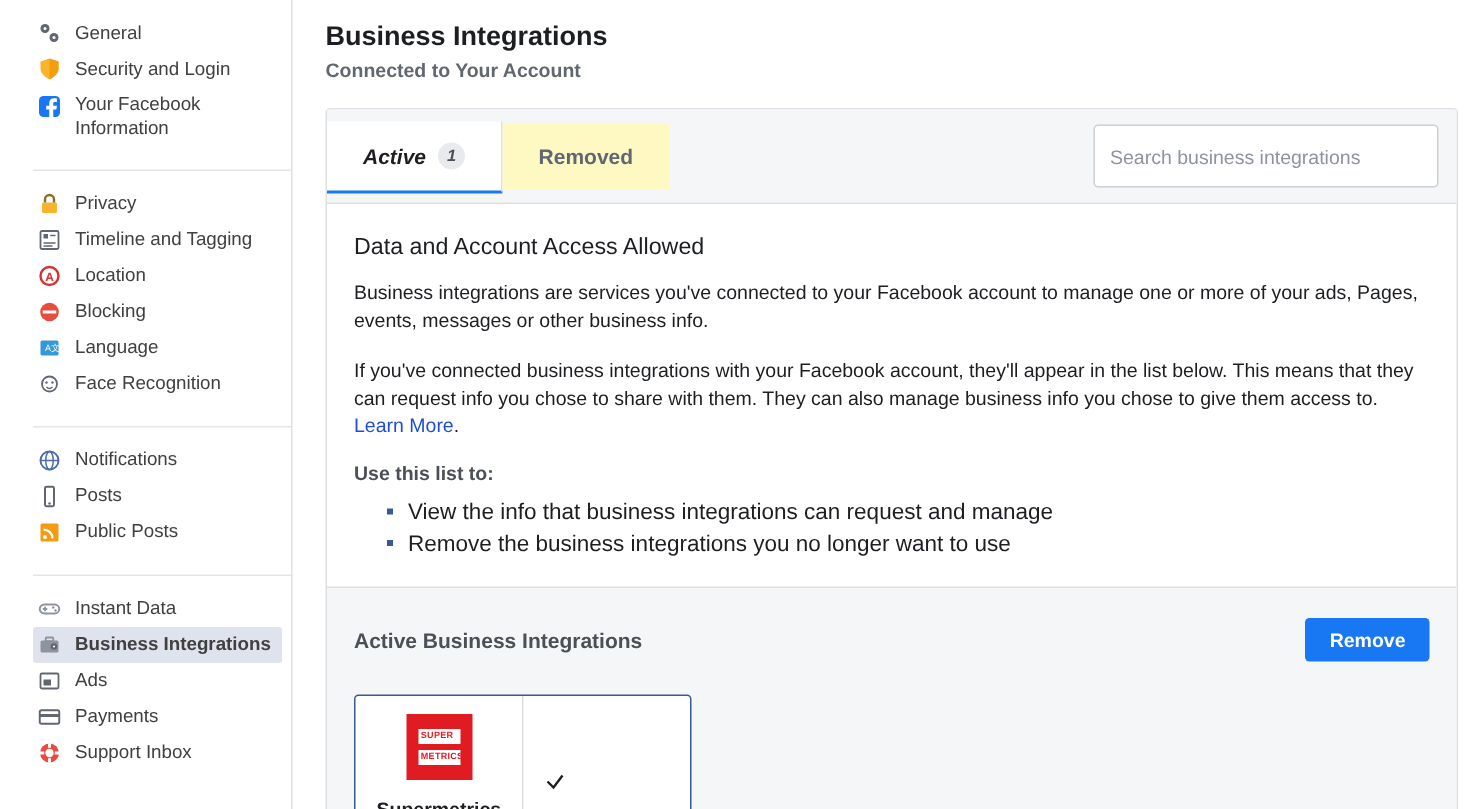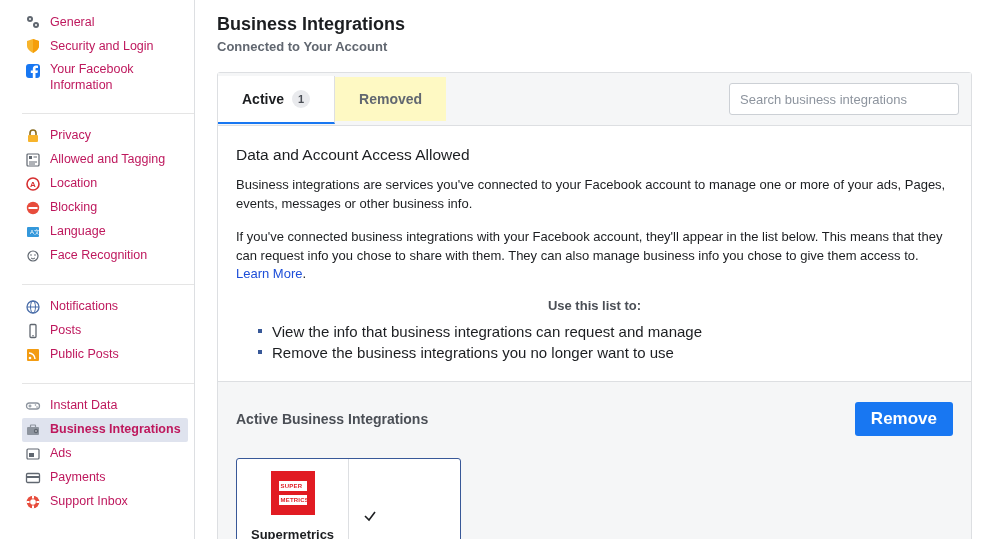--- a/index.html
+++ b/index.html
@@ -18,21 +18,21 @@
     border-right: 1px solid #dddfe2;
     min-height: 539px;
   }
   .nav-group { padding: 0 0 10px 0; }
   .nav-sep { border: none; border-top: 1px solid #e5e5e5; margin: 6px 0 10px 0; }
   .nav-item {
     display: flex;
     align-items: center;
     padding: 3px 6px 3px 2px;
     font-size: 12.5px;
-    color: #be185d;
+    color: #404040;
     cursor: pointer;
     line-height: 1.3;
     border-radius: 2px;
     margin-right: 6px;
   }
   .nav-item .icon {
     width: 18px; height: 18px;
     display: inline-flex; align-items: center; justify-content: center;
     margin-right: 8px;
     flex-shrink: 0;
@@ -78,37 +78,38 @@
     display: flex;
     align-items: center;
     gap: 8px;
     border-right: 1px solid #dddfe2;
   }
   .tab.active {
     color: #1c1e21;
     background: #fff;
     border-bottom: 2px solid #1877f2;
     margin-bottom: -1px;
+    font-style: italic;
   }
   .tab .count {
     display: inline-flex;
     align-items: center; justify-content: center;
     min-width: 18px; height: 18px;
     border-radius: 9px;
     background: #e9eaed;
     color: #4b4f56;
     font-size: 11px;
     font-weight: 600;
     padding: 0 5px;
   }
   .tab-spacer { flex: 1; }
   .search-wrap { padding: 10px 0; }
   .search {
     width: 230px;
-    height: 32px;
+    height: 42px;
     border: 1px solid #ccd0d5;
     border-radius: 3px;
     padding: 0 10px;
     font-size: 13px;
     color: #1c1e21;
     background: #fff;
   }
   .search::placeholder { color: #8d949e; }
 
   .content { padding: 20px 18px 18px 18px; }
@@ -117,21 +118,21 @@
     font-weight: 400;
     margin: 0 0 12px 0;
   }
   .para {
     font-size: 13px;
     color: #1c1e21;
     line-height: 1.45;
     margin: 0 0 14px 0;
   }
   .link { color: #1d4ed8; text-decoration: none; cursor: pointer; }
-  .list-title { font-weight: 700; font-size: 13px; margin: 0 0 8px 0; color: #4b4f56; text-align: center; }
+  .list-title { font-weight: 700; font-size: 13px; margin: 0 0 8px 0; color: #4b4f56; }
   ul.bullets { margin: 0 0 0 22px; padding: 0; list-style: none; }
   ul.bullets li { position: relative; padding: 2px 0 2px 14px; color: #1c1e21; font-size: 15px; }
   ul.bullets li::before {
     content: "";
     position: absolute; left: 0; top: 8px;
     width: 4px; height: 4px;
     background: #385898;
   }
 
   .lower {
@@ -141,21 +142,21 @@
   }
   .lower-head {
     display: flex; align-items: center; justify-content: space-between;
     margin-bottom: 22px;
   }
   .lower-title { font-size: 14px; font-weight: 700; color: #4b4f56; }
   .btn-primary {
     background: #1877f2;
     color: #fff;
     border: none;
-    font-size: 17px;
+    font-size: 13px;
     font-weight: 600;
     padding: 7px 16px;
     border-radius: 3px;
     cursor: pointer;
   }
   .card {
     display: inline-flex;
     align-items: stretch;
     background: #fff;
     border: 1px solid #385898;
@@ -251,21 +252,21 @@
       <div class="nav-item">
         <span class="icon">
           <svg width="16" height="16" viewBox="0 0 16 16">
               <rect x="2" y="2" width="12" height="12" rx="1" fill="none" stroke="#606770" stroke-width="1.2"></rect>
               <rect x="4" y="4" width="3" height="3" fill="#606770"></rect>
               <line x1="8.5" y1="5" x2="12" y2="5" stroke="#606770"></line>
               <line x1="4" y1="10" x2="12" y2="10" stroke="#606770"></line>
               <line x1="4" y1="12" x2="10" y2="12" stroke="#606770"></line>
             </svg>
         </span>
-        <span>Allowed and Tagging</span>
+        <span>Timeline and Tagging</span>
       </div>
       <div class="nav-item">
         <span class="icon">
           <svg width="16" height="16" viewBox="0 0 16 16">
               <circle cx="8" cy="8" r="6" fill="none" stroke="#d63031" stroke-width="1.6"></circle>
               <text x="8" y="11" text-anchor="middle" font-size="8" font-weight="700" fill="#d63031">A</text>
             </svg>
         </span>
         <span>Location</span>
       </div>

